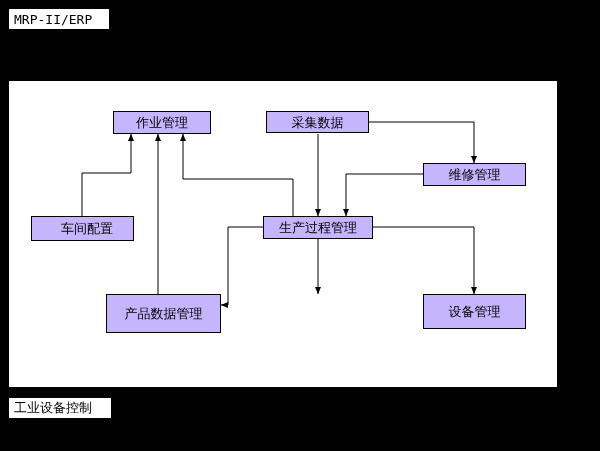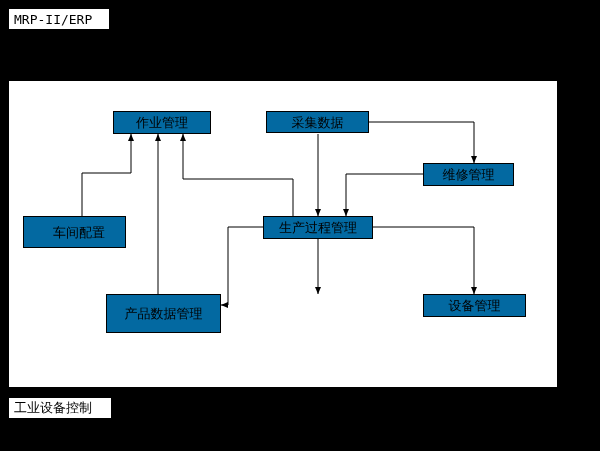--- a/index.html
+++ b/index.html
@@ -26,21 +26,21 @@
   .mes{
     position:absolute;
     left:8px;top:80px;width:550px;height:308px;
     background:#fff;
     border:1px solid #000;
     box-sizing:border-box;
   }
   .mes svg{position:absolute;left:0;top:0;}
   .node{
     position:absolute;
-    background:#0369a1;
+    background:#c4b5fd;
     border:1px solid #000;
     box-sizing:border-box;
     color:#000;
     font-size:13px;
     display:flex;align-items:center;justify-content:center;
     white-space:nowrap;
     line-height:1;
   }
 </style>
 </head>
@@ -70,30 +70,30 @@
         <polyline points="309,158 309,213" marker-end="url(#arrow)"></polyline>
         <polyline points="364,146 465,146 465,213" marker-end="url(#arrow)"></polyline>
         <polyline points="254,146 219,146 219,224 212,224" marker-end="url(#arrow)"></polyline>
       </g>
     </svg>
 
     <div class="node" style="left:104px;top:30px;width:98px;height:23px;">作业管理</div>
 
     <div class="node" style="left:257px;top:30px;width:103px;height:22px;">采集数据</div>
 
-    <div class="node" style="left:414px;top:82px;width:91px;height:23px;">维修管理</div>
+    <div class="node" style="left:414px;top:82px;width:103px;height:23px;">维修管理</div>
 
-    <div class="node" style="left:14px;top:135px;width:103px;height:32px;padding-left:9px;">车间配置</div>
+    <div class="node" style="left:22px;top:135px;width:103px;height:25px;padding-left:9px;">车间配置</div>
 
     <div class="node" style="left:254px;top:135px;width:110px;height:23px;text-align:right;">生产过程管理</div>
 
     <div class="node" style="left:97px;top:213px;width:115px;height:39px;">产品数据管理</div>
 
 
-    <div class="node" style="left:414px;top:213px;width:103px;height:23px;">设备管理</div>
+    <div class="node" style="left:414px;top:213px;width:103px;height:35px;">设备管理</div>
 
   </div>
 
   <div class="ext-box bottom">
     <span>工业设备控制</span>
   </div>
 
 </div>
 
 </body></html>

